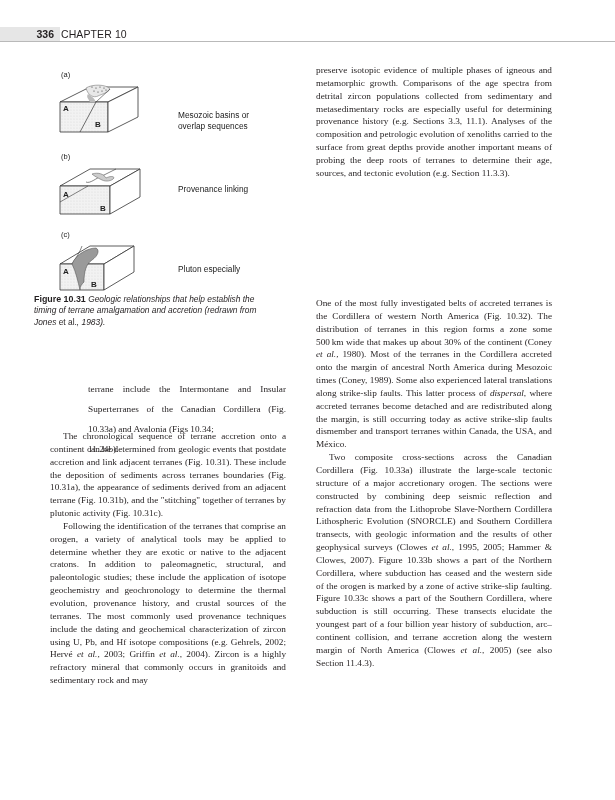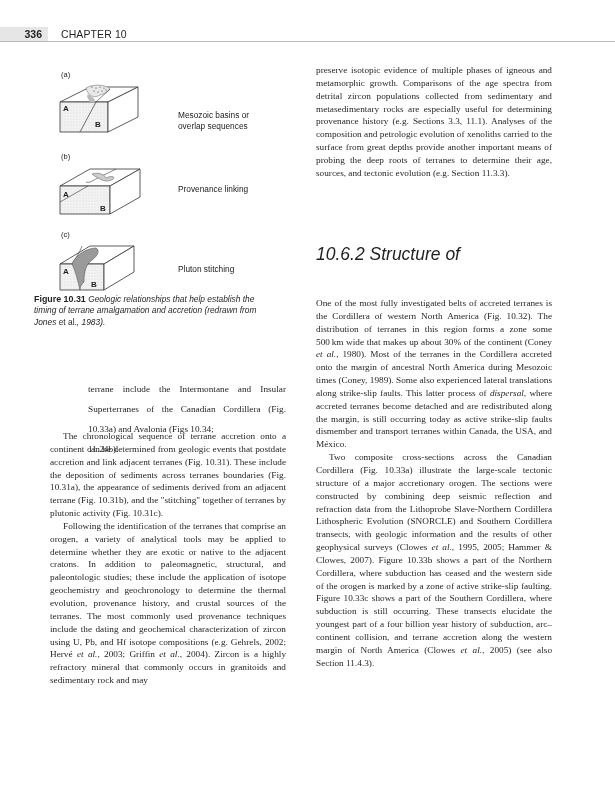--- a/index.html
+++ b/index.html
@@ -1,18 +1,18 @@
 <!DOCTYPE html>
 <html><head>
   <meta charset="utf-8">
   <style>
     html, body { margin: 0; padding: 0; background: #ffffff; }
     body { width: 615px; height: 800px; position: relative; overflow: hidden; font-family: "Liberation Serif", "DejaVu Serif", serif; color: #231f20; }
     .header { position: absolute; top: 27px; left: 0; width: 615px; height: 14px; border-bottom: 1px solid #b9b9b9; }
-    .page-num-box { position: absolute; left: 0; top: 0; width: 48px; height: 14px; background: #e6e6e6; }
+    .page-num-box { position: absolute; left: 0; top: 0; width: 60px; height: 14px; background: #e6e6e6; }
     .page-num { position: absolute; right: 6px; top: 1px; font-family: "Liberation Sans", "DejaVu Sans", sans-serif; font-weight: bold; font-size: 10.5px; color: #231f20; }
     .chapter { position: absolute; left: 61px; top: 1px; font-family: "Liberation Sans", "DejaVu Sans", sans-serif; font-size: 10.5px; letter-spacing: 0.1px; color: #231f20; }
 
     .figure { position: absolute; left: 48px; top: 60px; width: 250px; height: 270px; }
     .panel-label { position: absolute; font-family: "Liberation Sans", "DejaVu Sans", sans-serif; font-size: 7.5px; color: #222; }
     .panel-text { position: absolute; font-family: "Liberation Sans", "DejaVu Sans", sans-serif; font-size: 8.3px; color: #222; line-height: 10.5px; }
     .block { position: absolute; }
 
     .caption { position: absolute; left: 34px; top: 294px; width: 235px; font-family: "Liberation Sans", "DejaVu Sans", sans-serif; font-size: 8.4px; line-height: 11.3px; color: #231f20; }
     .caption .fig-label { font-weight: bold; font-style: normal; font-size: 8.9px; }
@@ -102,21 +102,21 @@
       </pattern>
     </defs>
     <polygon points="2,22 32,4 76,4 46,22" fill="#fff" stroke="#333" stroke-width="0.8"></polygon>
     <polygon points="2,22 46,22 46,48 2,48" fill="url(#stip3)" stroke="#333" stroke-width="0.8"></polygon>
     <polygon points="46,22 76,4 76,30 46,48" fill="#fff" stroke="#333" stroke-width="0.8"></polygon>
     <path d="M24,4 C22,10 18,16 14,22" fill="none" stroke="#333" stroke-width="0.6"></path>
     <path d="M14,22 C18,12 30,6 38,6 C42,8 40,14 34,18 C28,22 26,30 26,40 C24,42 22,44 22,48 C20,40 18,30 14,22 Z" fill="#9a9a9a" stroke="#444" stroke-width="0.5"></path>
     <text x="5" y="32" font-family="Liberation Sans, sans-serif" font-weight="bold" font-size="8" fill="#222">A</text>
     <text x="33" y="45" font-family="Liberation Sans, sans-serif" font-weight="bold" font-size="8" fill="#222">B</text>
   </svg>
-  <span class="panel-text" style="left:130px; top:204px;">Pluton stitching</span>
+  <span class="panel-text" style="left:130px; top:204px;">Pluton especially</span>
 </div>
 
 <div class="caption">
   <span class="fig-label">Figure 10.31</span>
   <span class="fig-text">Geologic relationships that help establish the timing of terrane amalgamation and accretion (redrawn from Jones </span><span>et al.</span><span class="fig-text">, 1983).</span>
 </div>
 
 <div class="extract">
   <p>terrane include the Intermontane and Insular Superterranes of the Canadian Cordillera (Fig. 10.33a) and Avalonia (Figs 10.34;</p>
   <p class="last">11.24b).</p>
@@ -125,19 +125,18 @@
 <div class="col left-col" style="top:430px;">
   <p class="indent">The chronological sequence of terrane accretion onto a continent can be determined from geologic events that postdate accretion and link adjacent terranes (Fig. 10.31). These include the deposition of sediments across terranes boundaries (Fig. 10.31a), the appearance of sediments derived from an adjacent terrane (Fig. 10.31b), and the "stitching" together of terranes by plutonic activity (Fig. 10.31c).</p>
   <p class="indent"><span>Following the identification of the terranes that comprise an orogen, a variety of analytical tools may be applied to determine whether they are exotic or native to the adjacent cratons. In addition to paleomagnetic, structural, and paleontologic studies; these include the application of isotope geochemistry and geochronology to determine the thermal evolution, provenance history, and crustal sources of the terranes. The most commonly used provenance techniques include the dating and geochemical characterization of zircon using U, Pb, and Hf isotope compositions (e.g. Gehrels, 2002; Hervé </span><em>et al.</em><span>, 2003; Griffin </span><em>et al.</em><span>, 2004). Zircon is a highly refractory mineral that commonly occurs in granitoids and sedimentary rock and may</span></p>
 </div>
 
 <div class="col right-col" style="top:64px;">
   <p>preserve isotopic evidence of multiple phases of igneous and metamorphic growth. Comparisons of the age spectra from detrital zircon populations collected from sedimentary and metasedimentary rocks are especially useful for determining provenance history (e.g. Sections 3.3, 11.1). Analyses of the composition and petrologic evolution of xenoliths carried to the surface from great depths provide another important means of probing the deep roots of terranes to determine their age, sources, and tectonic evolution (e.g. Section 11.3.3).</p>
 </div>
 
 <div class="section-heading">
-  <div>10.6.2  Structure of</div>
 </div>
 
 <div class="col right-col" style="top:297px;">
   <p><span>One of the most fully investigated belts of accreted terranes is the Cordillera of western North America (Fig. 10.32). The distribution of terranes in this region forms a zone some 500 km wide that makes up about 30% of the continent (Coney </span><em>et al.</em><span>, 1980). Most of the terranes in the Cordillera accreted onto the margin of ancestral North America during Mesozoic times (Coney, 1989). Some also experienced lateral translations along strike-slip faults. This latter process of </span><em>dispersal</em><span>, where accreted terranes become detached and are redistributed along the margin, is still occurring today as active strike-slip faults dismember and transport terranes within Canada, the USA, and México.</span></p>
   <p class="indent"><span>Two composite cross-sections across the Canadian Cordillera (Fig. 10.33a) illustrate the large-scale tectonic structure of a major accretionary orogen. The sections were constructed by combining deep seismic reflection and refraction data from the Lithoprobe Slave-Northern Cordillera Lithospheric Evolution (SNORCLE) and Southern Cordillera transects, with geologic information and the results of other geophysical surveys (Clowes </span><em>et al.</em><span>, 1995, 2005; Hammer &amp; Clowes, 2007). Figure 10.33b shows a part of the Northern Cordillera, where subduction has ceased and the western side of the orogen is marked by a zone of active strike-slip faulting. Figure 10.33c shows a part of the Southern Cordillera, where subduction is still occurring. These transects elucidate the youngest part of a four billion year history of subduction, arc–continent collision, and terrane accretion along the western margin of North America (Clowes </span><em>et al.</em><span>, 2005) (see also Section 11.4.3).</span></p>
 </div>
 
 </body></html>

